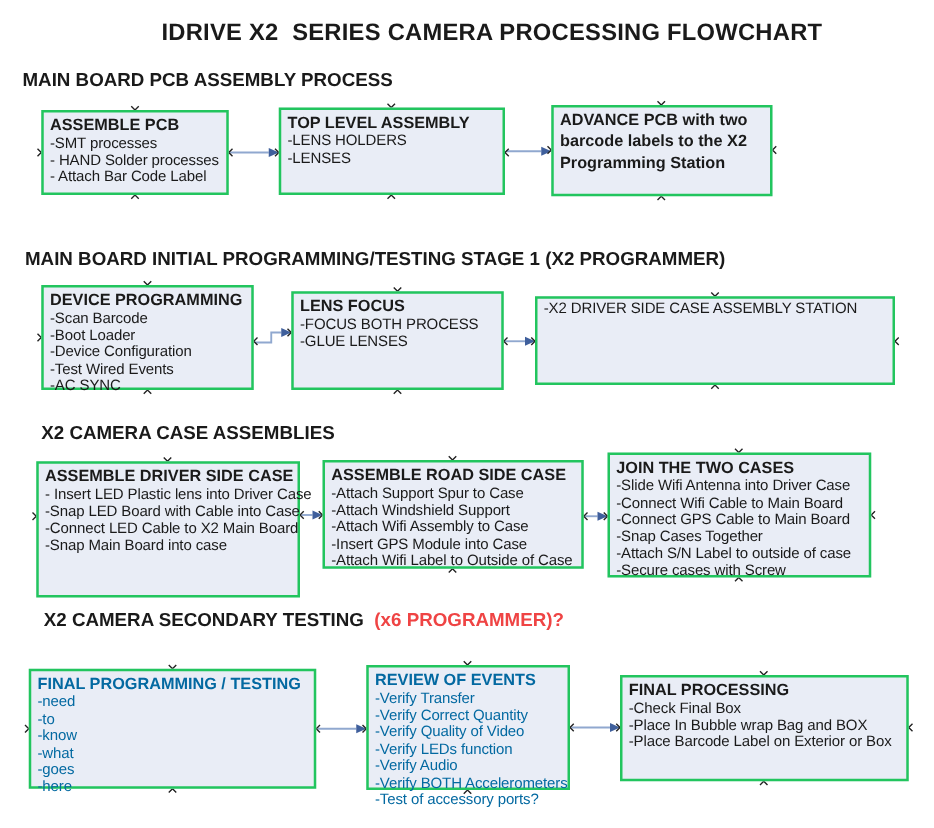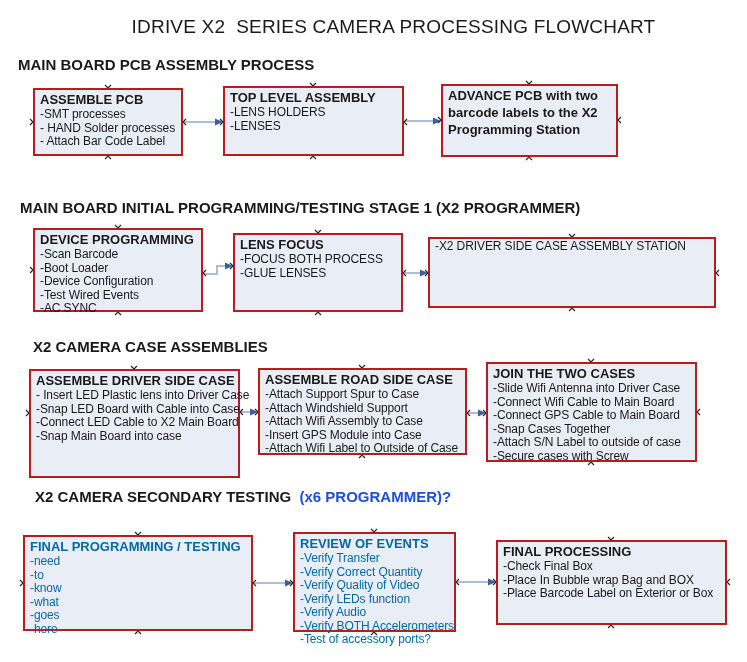--- a/index.html
+++ b/index.html
@@ -1,26 +1,26 @@
 <!DOCTYPE html>
 <html><head>
 <meta charset="utf-8">
 <style>
   html,body{margin:0;padding:0;background:#ffffff;}
   #stage{position:relative;width:747px;height:662px;background:#ffffff;
          font-family:"Liberation Sans", sans-serif;color:#1a1a1a;overflow:hidden;}
   #title{position:absolute;left:0;right:0;top:16px;text-align:center;
-         font-size:19px;font-weight:normal;white-space:pre;letter-spacing:0.2px;margin-left:40px;}
+         font-size:19px;font-weight:bold;white-space:pre;letter-spacing:0.2px;margin-left:40px;}
   .sec-head{position:absolute;font-weight:bold;font-size:15px;white-space:pre;}
   #s1h{left:18px;top:56px}
   #s2h{left:20px;top:199px}
   #s3h{left:33px;top:338px}
   #s4h{left:35px;top:488px}
-  .red-txt{color:#1d4ed8;}
-  .box{position:absolute;background:#e9edf6;border:2px solid #b91c1c;
+  .red-txt{color:#ef4444;}
+  .box{position:absolute;background:#e9edf6;border:2px solid #22c55e;
        box-sizing:border-box;padding:1px 5px;overflow:visible;}
   .box-title{font-weight:bold;font-size:13px;line-height:17px;white-space:nowrap;}
   .line{font-size:12px;line-height:13.5px;white-space:nowrap;letter-spacing:-0.1px;}
   .wrap .box-title{white-space:normal;}
   .red-box .box-title,.red-box .line{color:#0369a1;}
   #b11{left:33px;top:88px;width:150px;height:68px}
   #b12{left:223px;top:86px;width:181px;height:70px}
   #b13{left:441px;top:84px;width:177px;height:73px}
   #b21{left:33px;top:228px;width:170px;height:84px}
   #b22{left:233px;top:233px;width:170px;height:79px}

